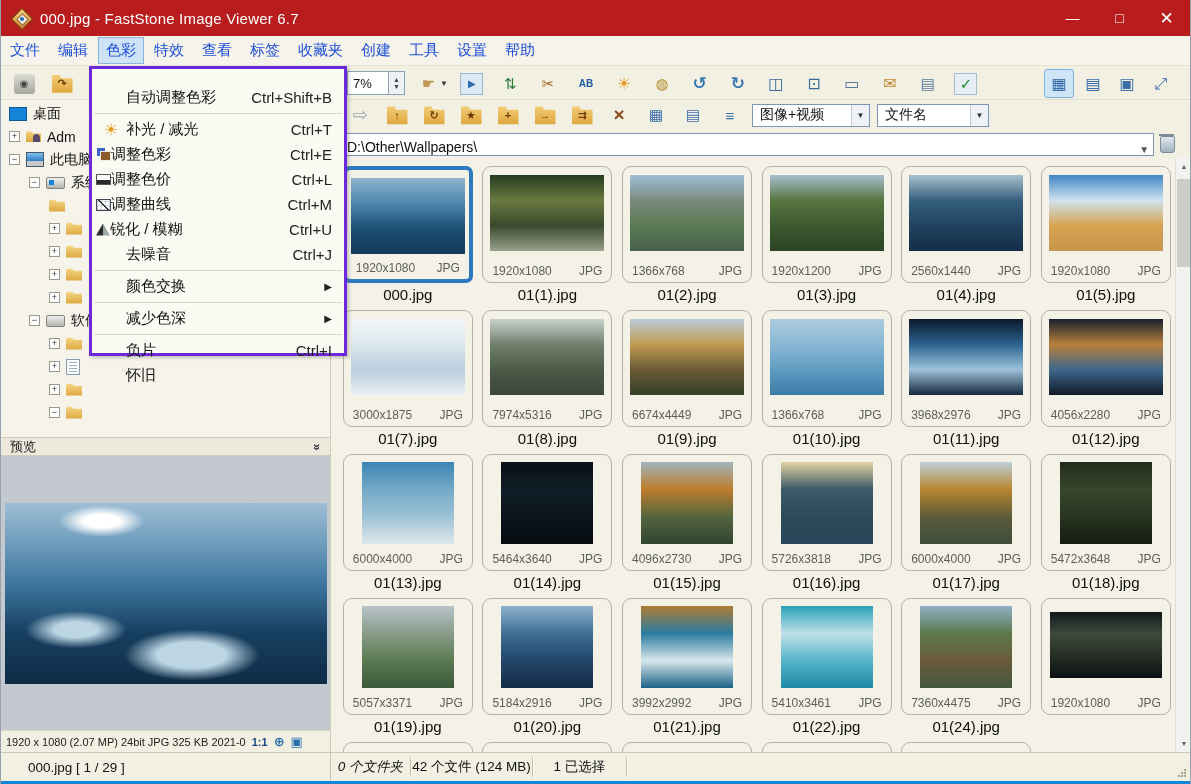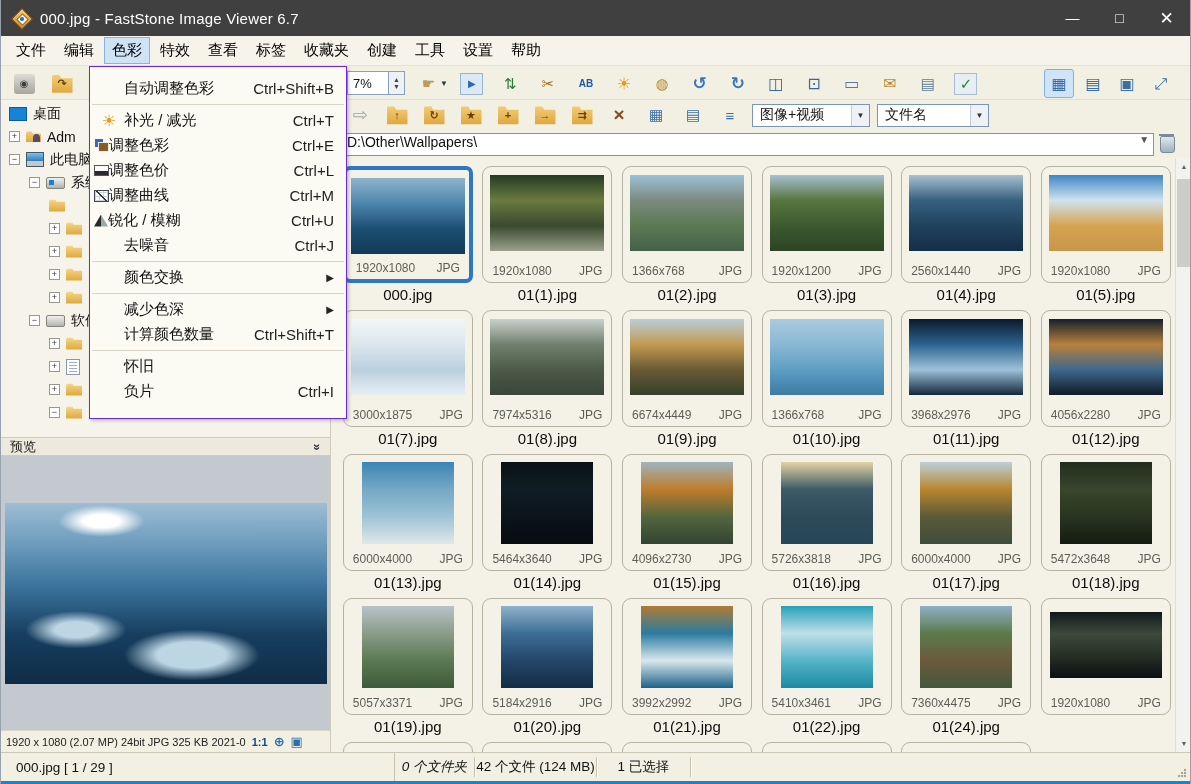--- a/index.html
+++ b/index.html
@@ -1,34 +1,34 @@
 <!DOCTYPE html>
 <html><head>
 <meta charset="utf-8">
 <style>
   html,body{margin:0;padding:0;background:#3a3a3a;font-family:"Liberation Sans","DejaVu Sans",sans-serif;}
   #win{position:relative;width:1191px;height:784px;background:#f2f0e3;overflow:hidden;
        border-left:1px solid #97a1ab;border-right:1px solid #97a1ab;box-sizing:border-box;margin:0 auto;}
   .abs{position:absolute;}
 
   
-  #titlebar{left:0;top:0;width:100%;height:36px;background:#404040;display:flex;align-items:center;color:#fff;}
+  #titlebar{left:0;top:0;width:100%;height:36px;background:#b91c1c;display:flex;align-items:center;color:#fff;}
   #app-icon{width:19px;height:19px;margin:0 9px 0 11px;position:relative;flex:0 0 auto;}
   #app-icon .d1{position:absolute;left:2px;top:2px;width:14px;height:14px;transform:rotate(45deg);
                 background:linear-gradient(135deg,#f6d07c,#c9832c);border:1px solid #7a4a12;}
   #app-icon .d2{position:absolute;left:6px;top:6px;width:7px;height:7px;transform:rotate(45deg);background:#f4efe2;border:1px solid #8a5a1a;}
   #app-icon .d3{position:absolute;left:8px;top:8px;width:4px;height:4px;border-radius:50%;background:#1b6fae;}
   #title-text{font-size:15px;letter-spacing:.2px;}
   #win-controls{margin-left:auto;display:flex;height:100%;}
   .wc{width:47px;height:100%;display:flex;align-items:center;justify-content:center;font-size:14px;color:#fff;}
   .wc-close{font-size:17px;}
 
   
   #menubar{left:0;top:36px;width:100%;height:30px;background:#f6f4ea;display:flex;align-items:center;
-           padding-left:6px;font-size:15px;color:#000000;border-bottom:1px solid #e6e3d4;box-sizing:border-box;}
+           font-size:15px;color:#1d4ed8;border-bottom:1px solid #e6e3d4;box-sizing:border-box;}
   .mi{padding:3px 7px;margin:0 1px;border:1px solid transparent;}
   .mi.active{background:#cfe3f6;border:1px solid #8ab4da;}
 
   
   #toolbar1{left:0;top:66px;width:100%;height:34px;background:#f2f0e3;border-bottom:1px solid #e2dfcf;box-sizing:border-box;}
   .tgroup{position:absolute;top:3px;display:flex;gap:8px;}
   #tg-left{left:8px;}
   #tg-mid{left:416px;}
   #tg-right{right:14px;gap:4px;}
   .tbtn{min-width:28px;height:27px;display:flex;align-items:center;justify-content:center;border:1px solid transparent;border-radius:3px;}
@@ -71,21 +71,21 @@
   .combo{height:23px;background:#fff;border:1px solid #7a96b4;display:flex;align-items:center;font-size:14px;
          padding-left:7px;box-sizing:border-box;color:#111;}
   .combo .ca{margin-left:auto;width:17px;height:100%;background:#eef2f6;border-left:1px solid #c2ccd8;
              font-size:8px;display:flex;align-items:center;justify-content:center;color:#333;}
   #filter-combo{width:118px;margin-left:0;}
   #sort-combo{width:112px;}
 
   
   #addressbar{left:330px;top:130px;width:844px;height:28px;display:flex;align-items:center;}
   #address-input{margin-left:8px;width:822px;height:23px;background:#fff;border:1px solid #7a96b4;display:flex;
-                 align-items:flex-start;font-size:14px;padding-left:7px;box-sizing:border-box;color:#111;}
+                 align-items:flex-end;font-size:14px;padding-left:7px;box-sizing:border-box;color:#111;}
   #address-input .ca{margin-left:auto;width:18px;font-size:10px;color:#555;text-align:center;}
   .ic-trash{width:13px;height:15px;margin-left:6px;background:linear-gradient(#dfe7ec,#9fb2bf);border:1px solid #7a8a96;
             border-radius:2px 2px 3px 3px;position:relative;}
   .ic-trash::before{content:"";position:absolute;left:-2px;top:-3px;width:15px;height:2px;background:#7a8a96;}
 
   
   #leftpane{left:0;top:100px;width:330px;height:652px;background:#f6f4ea;border-right:1px solid #cfccba;box-sizing:border-box;}
   #tree{position:absolute;left:0;top:0;width:100%;height:337px;overflow:hidden;padding-top:2px;box-sizing:border-box;}
   .trow{height:23px;display:flex;align-items:center;font-size:14px;color:#111;position:relative;}
   .texp{width:11px;height:11px;border:1px solid #9a9a8c;background:#fff;font-size:9px;line-height:9px;
@@ -130,34 +130,34 @@
   
   #vscroll{left:1174px;top:158px;width:17px;height:594px;background:#f2f2f0;border-left:1px solid #e2dfd2;box-sizing:border-box;}
   .sa{height:17px;display:flex;align-items:center;justify-content:center;font-size:7px;color:#606060;}
   #sb-down{position:absolute;bottom:0;width:100%;}
   #sb-thumb{position:absolute;left:1px;top:21px;width:15px;height:88px;background:#cdcdc8;}
 
   
   #statusbar{left:0;top:752px;width:100%;height:29px;background:#f2f0e3;border-top:1px solid #ccc8b6;display:flex;
              align-items:center;font-size:13.5px;color:#111;box-sizing:border-box;}
   .scell{height:100%;display:flex;align-items:center;justify-content:center;box-sizing:border-box;}
-  #scell-file{width:394px;justify-content:flex-start;padding-left:15px;border-right:1px solid #c5c1ae;}
+  #scell-file{width:330px;justify-content:flex-start;padding-left:27px;border-right:1px solid #c5c1ae;}
   .sdiv{width:1px;height:70%;background:#c5c1ae;box-shadow:1px 0 0 #fffdf2;}
   #grip{position:absolute;right:3px;bottom:6px;width:10px;height:10px;
         background:radial-gradient(circle at 8px 2px,#a8a492 1.2px,transparent 1.6px),
                    radial-gradient(circle at 5px 5px,#a8a492 1.2px,transparent 1.6px),
                    radial-gradient(circle at 8px 5px,#a8a492 1.2px,transparent 1.6px),
                    radial-gradient(circle at 2px 8px,#a8a492 1.2px,transparent 1.6px),
                    radial-gradient(circle at 5px 8px,#a8a492 1.2px,transparent 1.6px),
                    radial-gradient(circle at 8px 8px,#a8a492 1.2px,transparent 1.6px);}
   #bottomedge{left:0;top:781px;width:100%;height:3px;background:#1484d7;}
 
   
-  #color-menu{left:88px;top:66px;width:258px;height:353px;background:#fbfaf3;border:1px solid #6d28d9;
-              box-shadow:2px 2px 3px rgba(60,60,50,.25);z-index:50;box-sizing:border-box;padding-top:9px;}
+  #color-menu{left:88px;top:66px;width:258px;height:290px;background:#fbfaf3;border:3px solid #6d28d9;
+              box-shadow:2px 2px 3px rgba(60,60,50,.25);z-index:50;box-sizing:border-box;padding-top:16px;}
   .menu-item{height:25px;display:flex;align-items:center;padding:0 12px 0 4px;font-size:15px;color:#111;}
   .micol{width:30px;display:flex;align-items:center;justify-content:center;flex:0 0 auto;}
   .mshort{margin-left:auto;color:#222;}
   .marrow{margin-left:auto;font-size:10px;color:#222;}
   .msep{height:7px;display:flex;align-items:center;padding:0 2px;}
   .msep::after{content:"";display:block;width:100%;height:1px;background:#d9d5c6;}
   
   .color-squares-icon{width:15px;height:13px;position:relative;}
   .color-squares-icon::before{content:"";position:absolute;left:1px;top:0;width:8px;height:8px;background:#3a66c8;}
   .color-squares-icon::after{content:"";position:absolute;left:5px;top:4px;width:9px;height:8px;background:#8a5a2a;box-shadow:0 0 0 1px #f0ece0;}
@@ -746,31 +746,26 @@
         <span class="micol"></span>
         <span class="mlabel">颜色交换</span>
         <span class="marrow">▶</span>
       </div>
       <div class="msep"></div>
       <div class="menu-item">
         <span class="micol"></span>
         <span class="mlabel">减少色深</span>
         <span class="marrow">▶</span>
       </div>
+      <div class="msep"></div>
       <div class="menu-item">
         <span class="micol"></span>
-        <span class="mlabel">计算颜色数量</span>
-        <span class="mshort">Ctrl+Shift+T</span>
-      </div>
-      <div class="msep"></div>
+        <span class="mlabel">负片</span>
+        <span class="mshort">Ctrl+I</span>
+      </div>
       <div class="menu-item">
         <span class="micol"></span>
         <span class="mlabel">怀旧</span>
         <span class="mshort"></span>
       </div>
-      <div class="menu-item">
-        <span class="micol"></span>
-        <span class="mlabel">负片</span>
-        <span class="mshort">Ctrl+I</span>
-      </div>
     </div>
 
 </div>
 
 </body></html>

